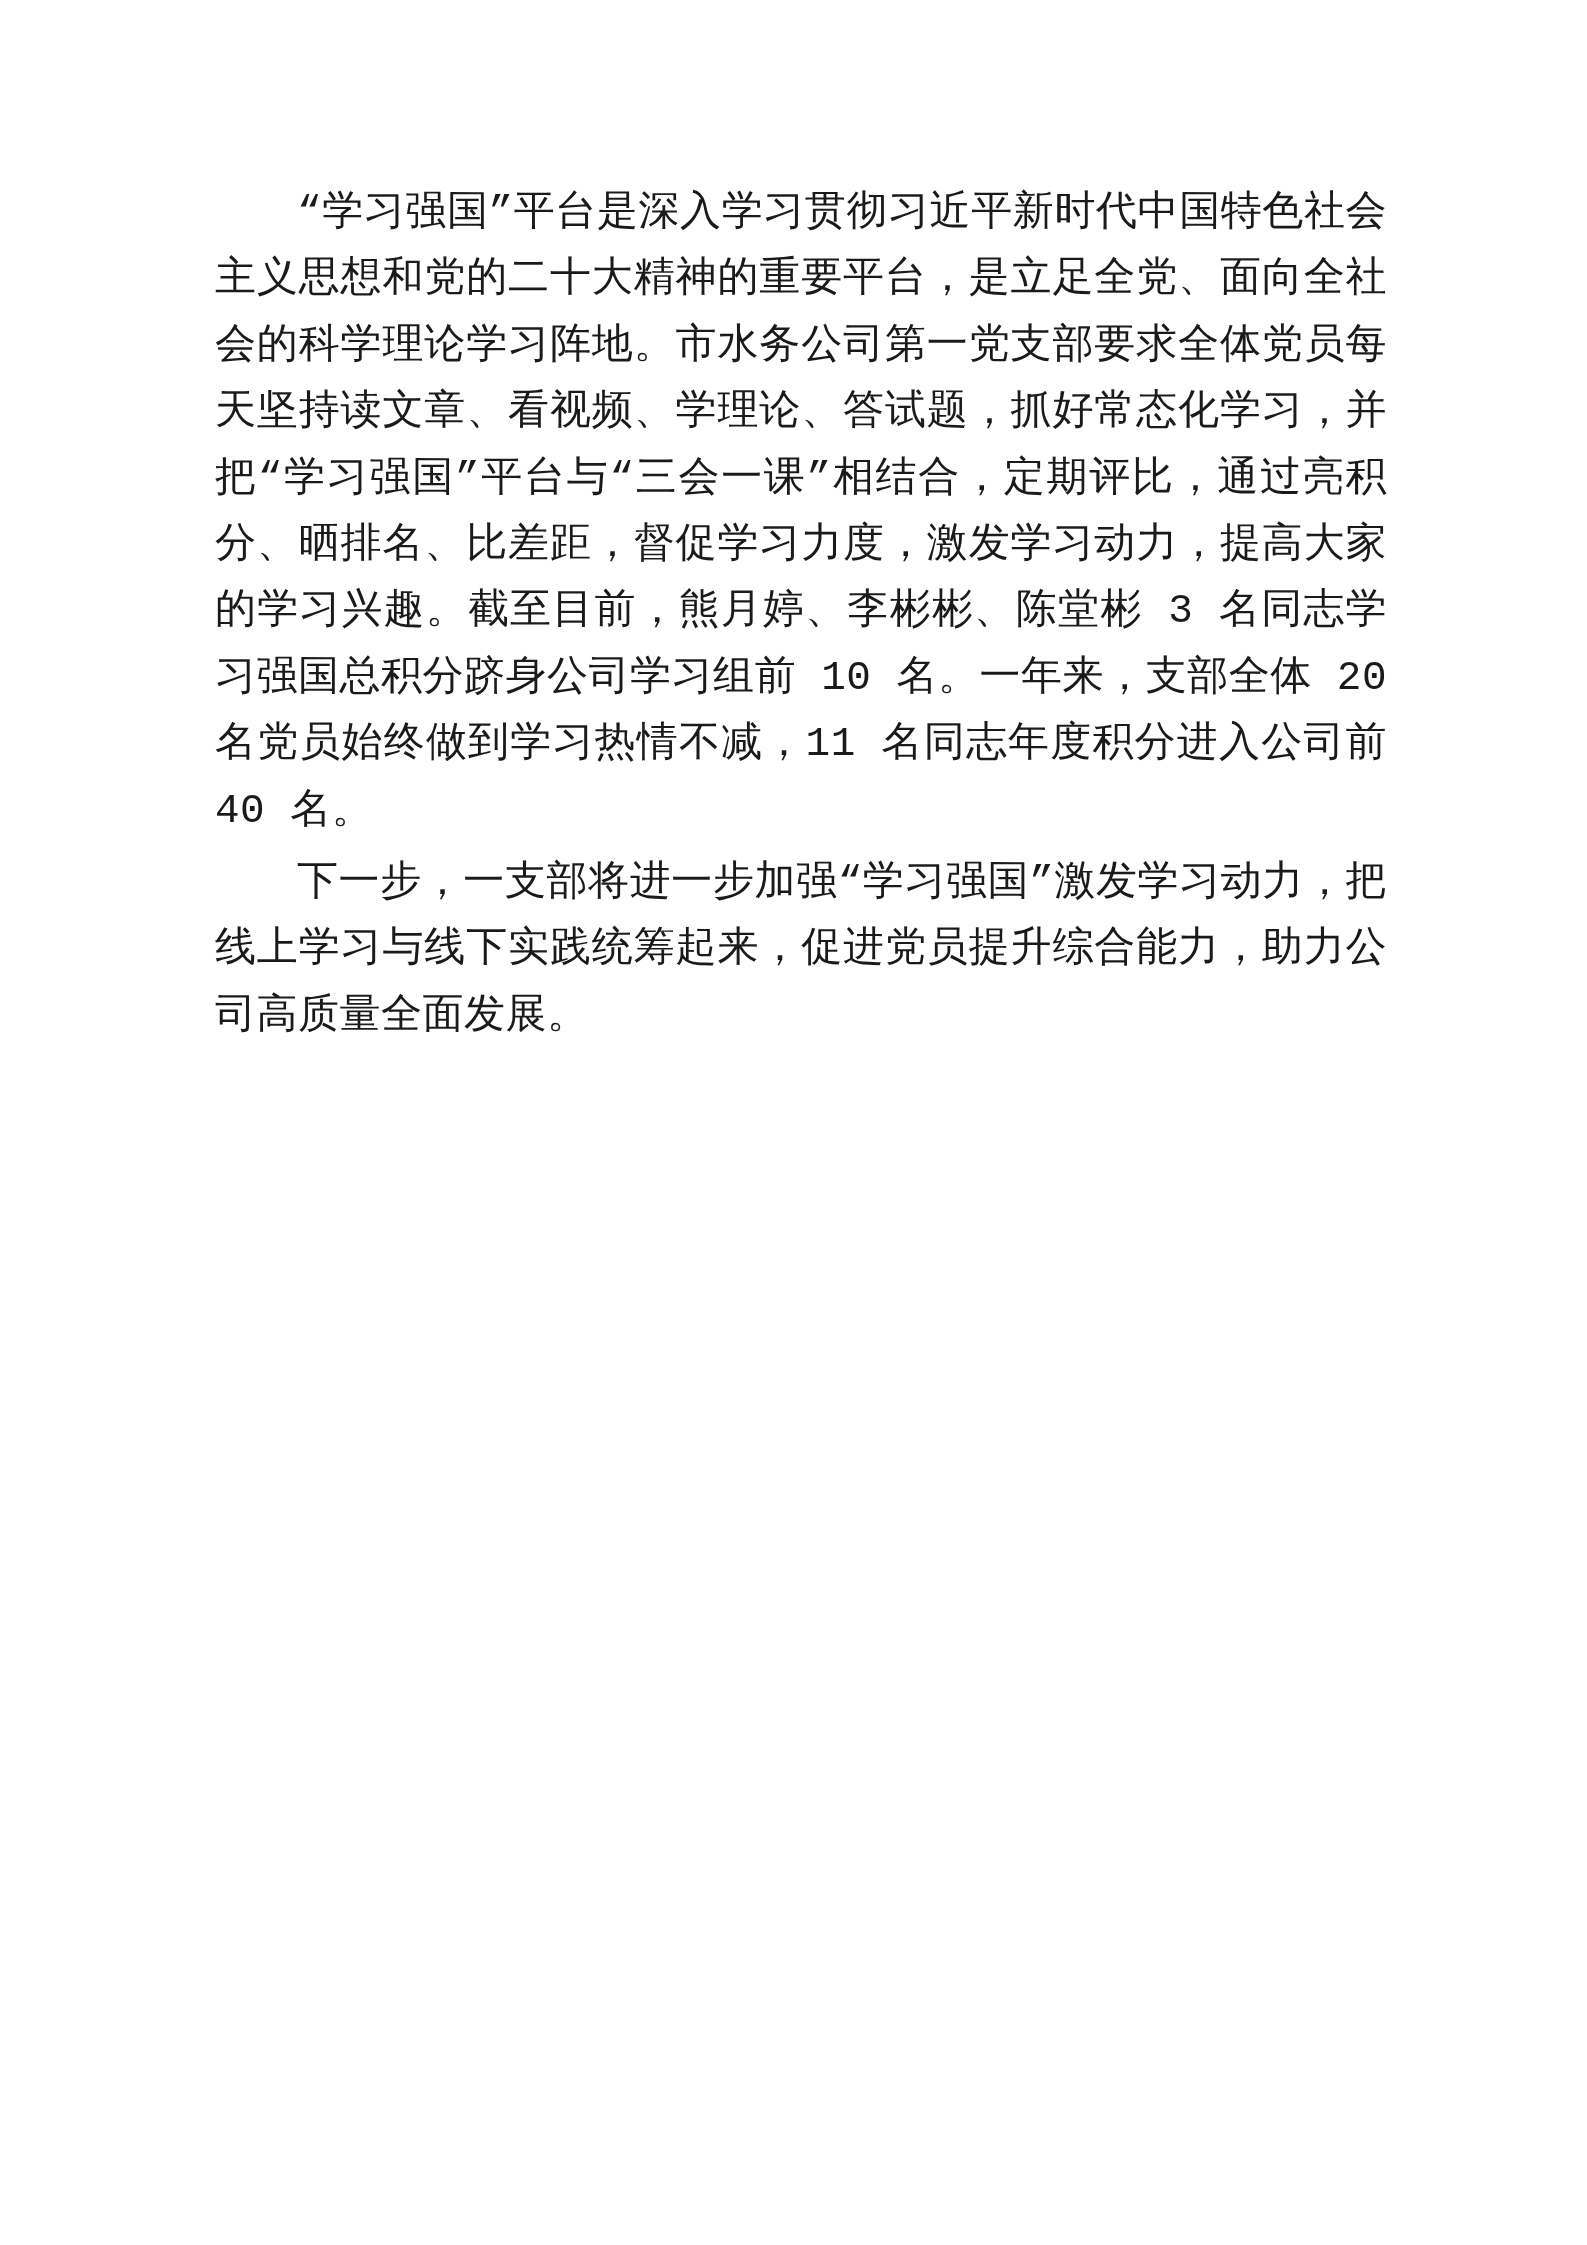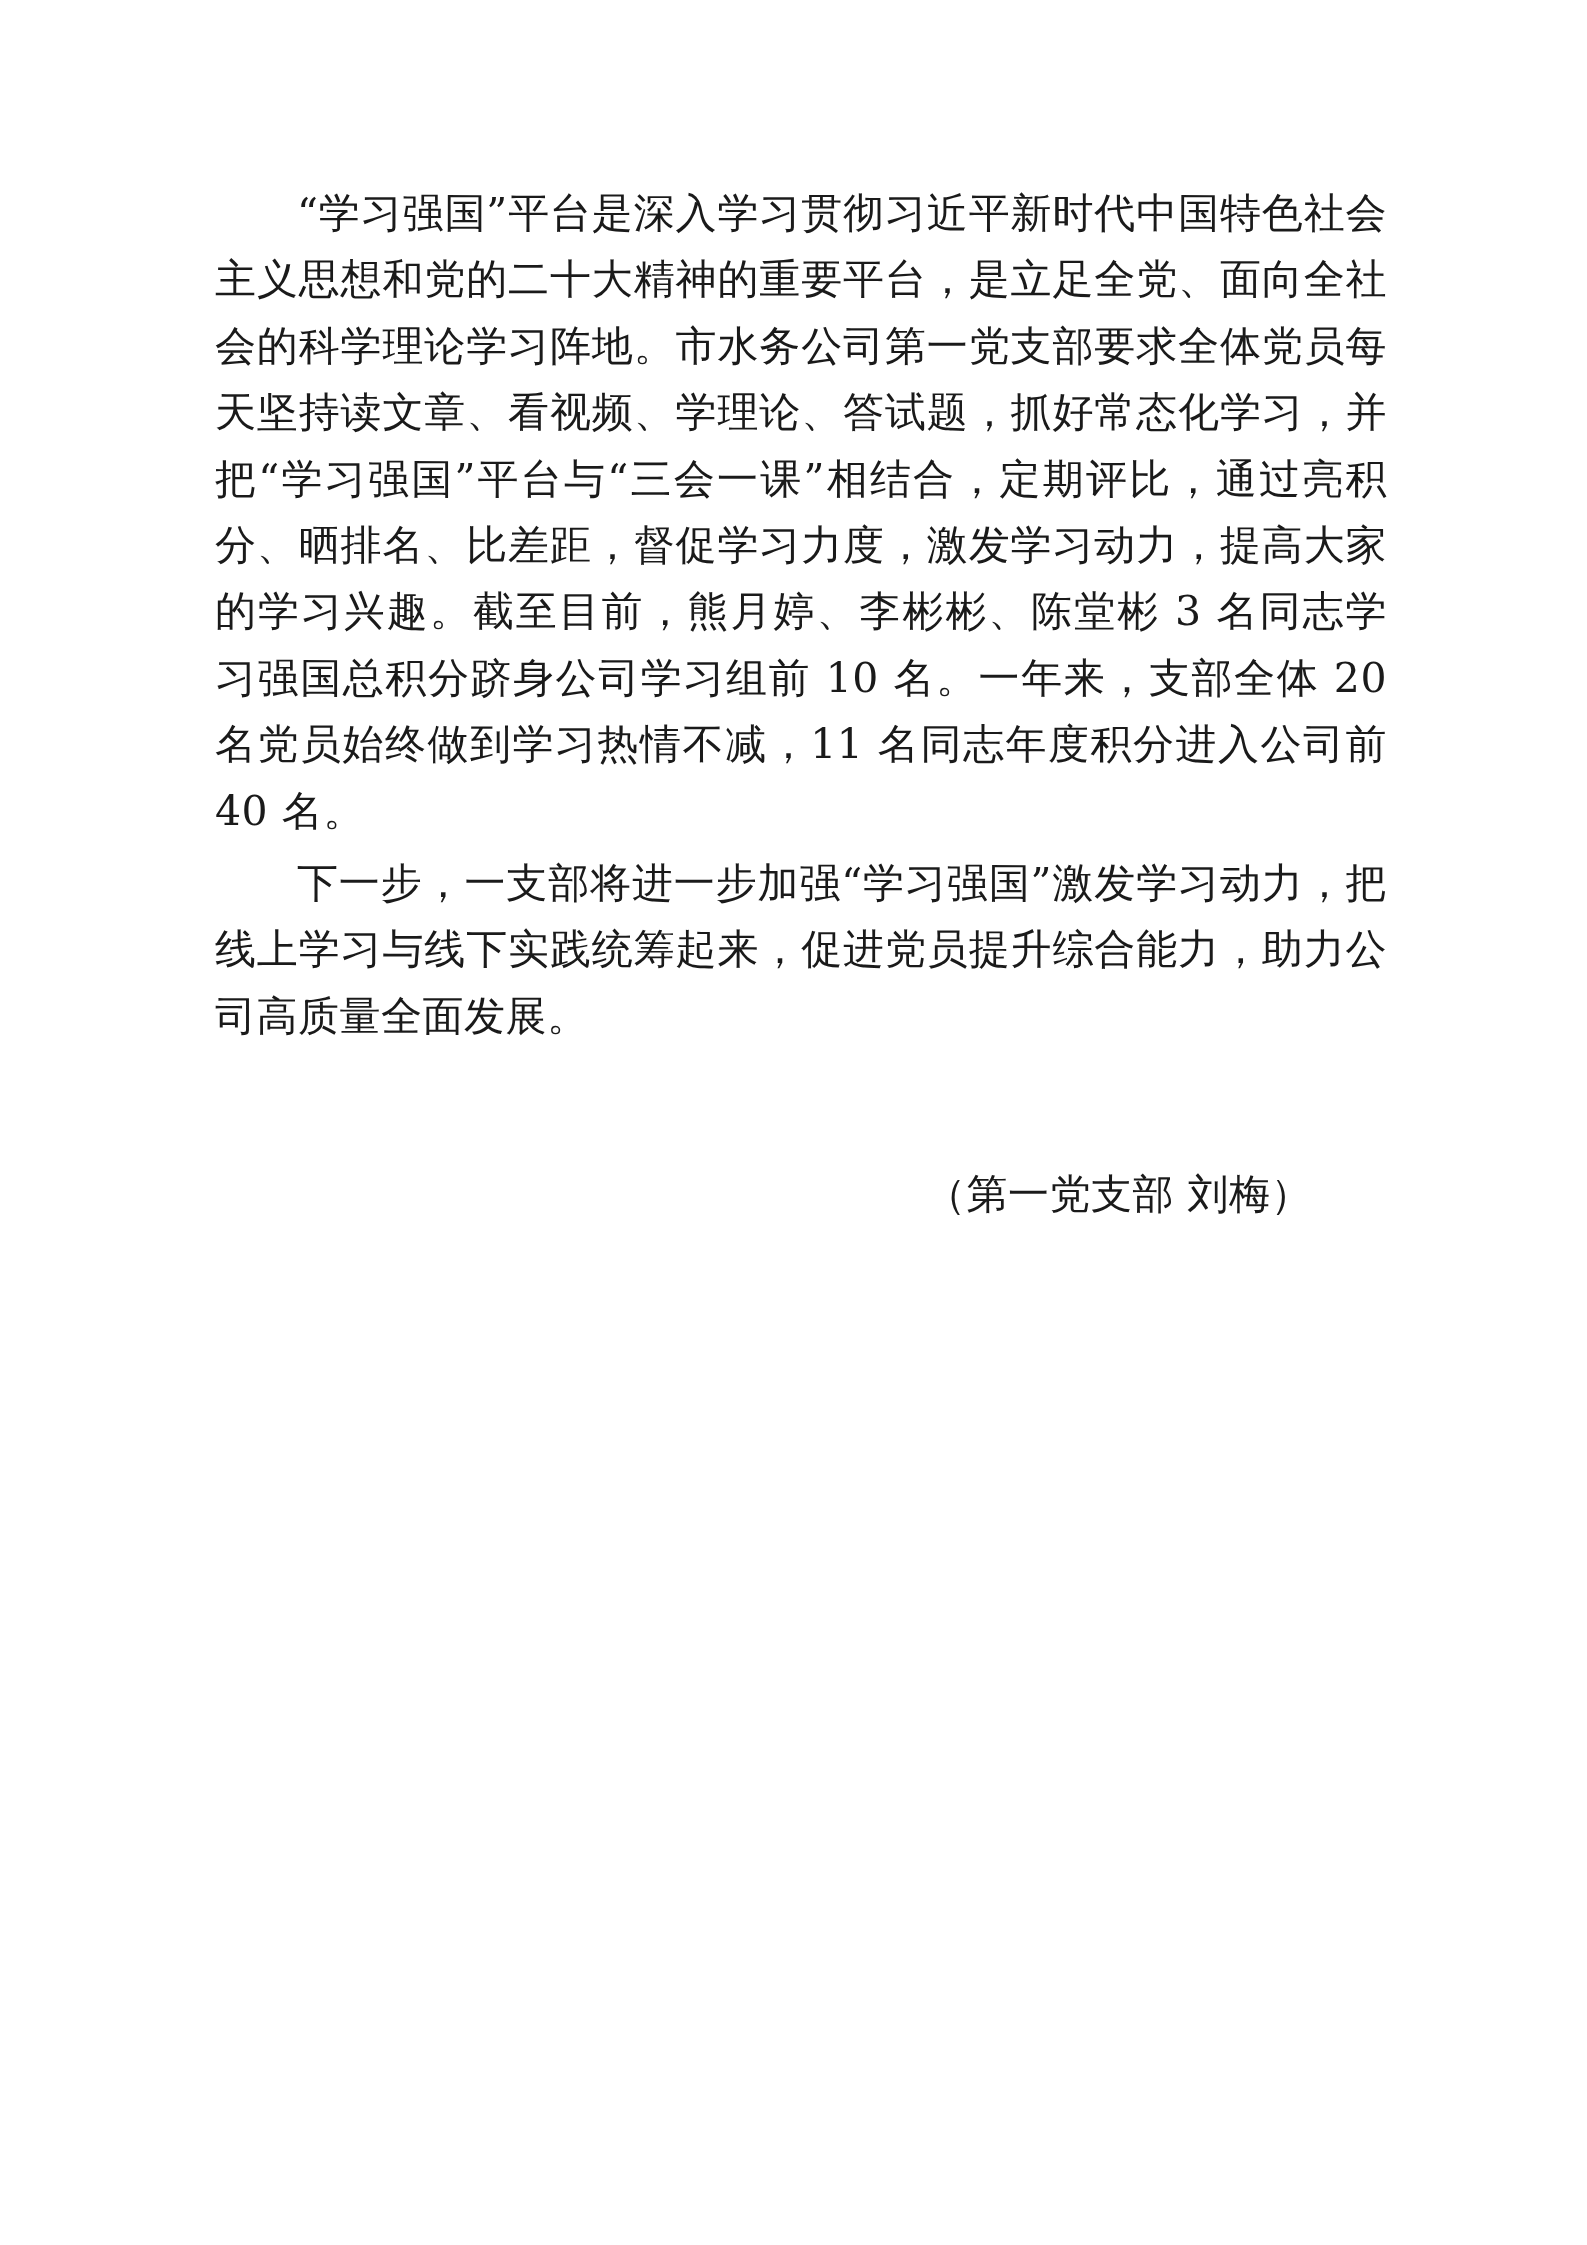--- a/index.html
+++ b/index.html
@@ -13,20 +13,21 @@
     font-family: "DejaVu Serif", "Liberation Serif", serif;
     color: #1a1a1a;
     overflow: hidden;
   }
   .page {
     position: relative;
     width: 1587px;
     height: 2245px;
     box-sizing: border-box;
     padding: 180px 200px 68px 215px;
+    font-family: Liberation Mono, monospace;
   }
   .doc-body {
     font-size: 41px;
     line-height: 1.62;
     letter-spacing: 0.5px;
     text-align: justify;
     text-justify: inter-ideograph;
   }
   .para {
     margin: 0 0 6px 0;
@@ -48,17 +49,14 @@
 </head>
 <body>
 
 <div class="page">
 
   <div class="doc-body">
     <p class="para">“学习强国”平台是深入学习贯彻习近平新时代中国特色社会主义思想和党的二十大精神的重要平台，是立足全党、面向全社会的科学理论学习阵地。市水务公司第一党支部要求全体党员每天坚持读文章、看视频、学理论、答试题，抓好常态化学习，并把“学习强国”平台与“三会一课”相结合，定期评比，通过亮积分、晒排名、比差距，督促学习力度，激发学习动力，提高大家的学习兴趣。截至目前，熊月婷、李彬彬、陈堂彬 3 名同志学习强国总积分跻身公司学习组前 10 名。一年来，支部全体 20 名党员始终做到学习热情不减，11 名同志年度积分进入公司前 40 名。</p>
     <p class="para">下一步，一支部将进一步加强“学习强国”激发学习动力，把线上学习与线下实践统筹起来，促进党员提升综合能力，助力公司高质量全面发展。</p>
   </div>
 
-  <div class="signature-block">
-    <span class="signature">（第一党支部 刘梅）</span>
-  </div>
 
 </div>
 
 </body></html>

